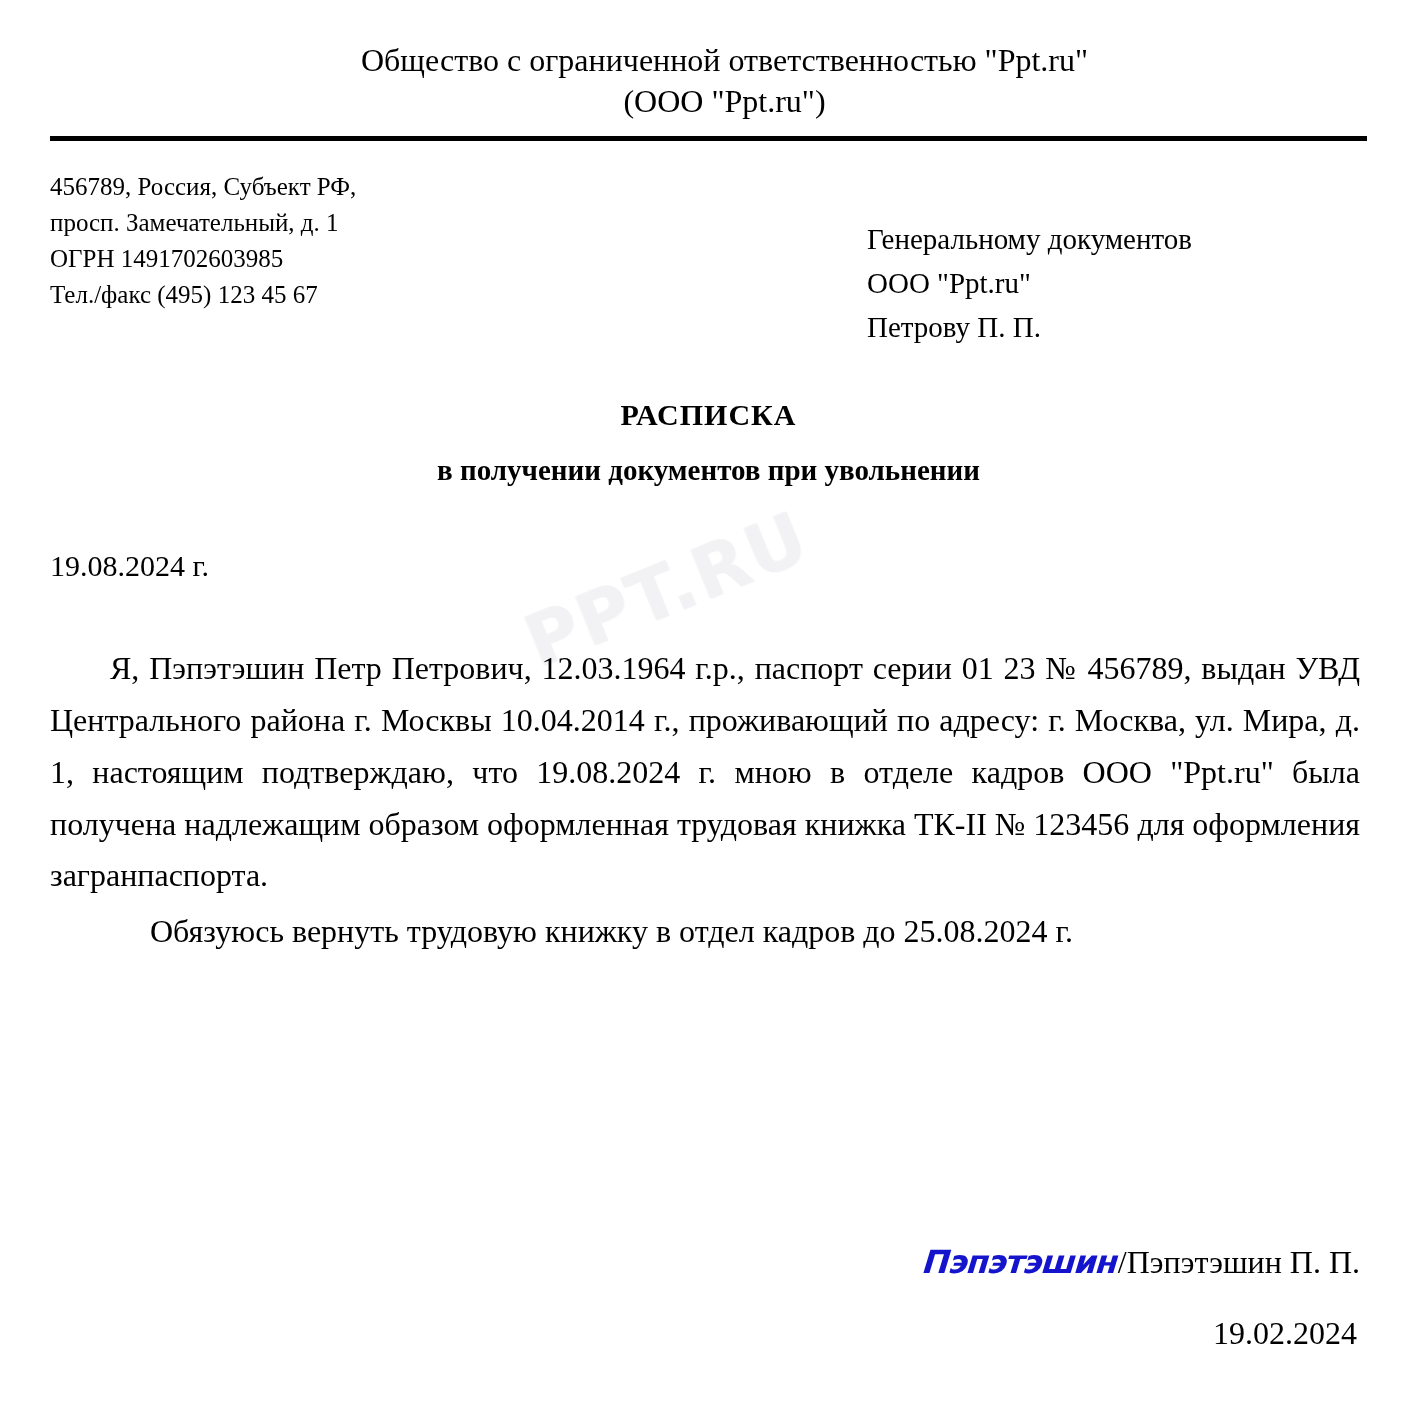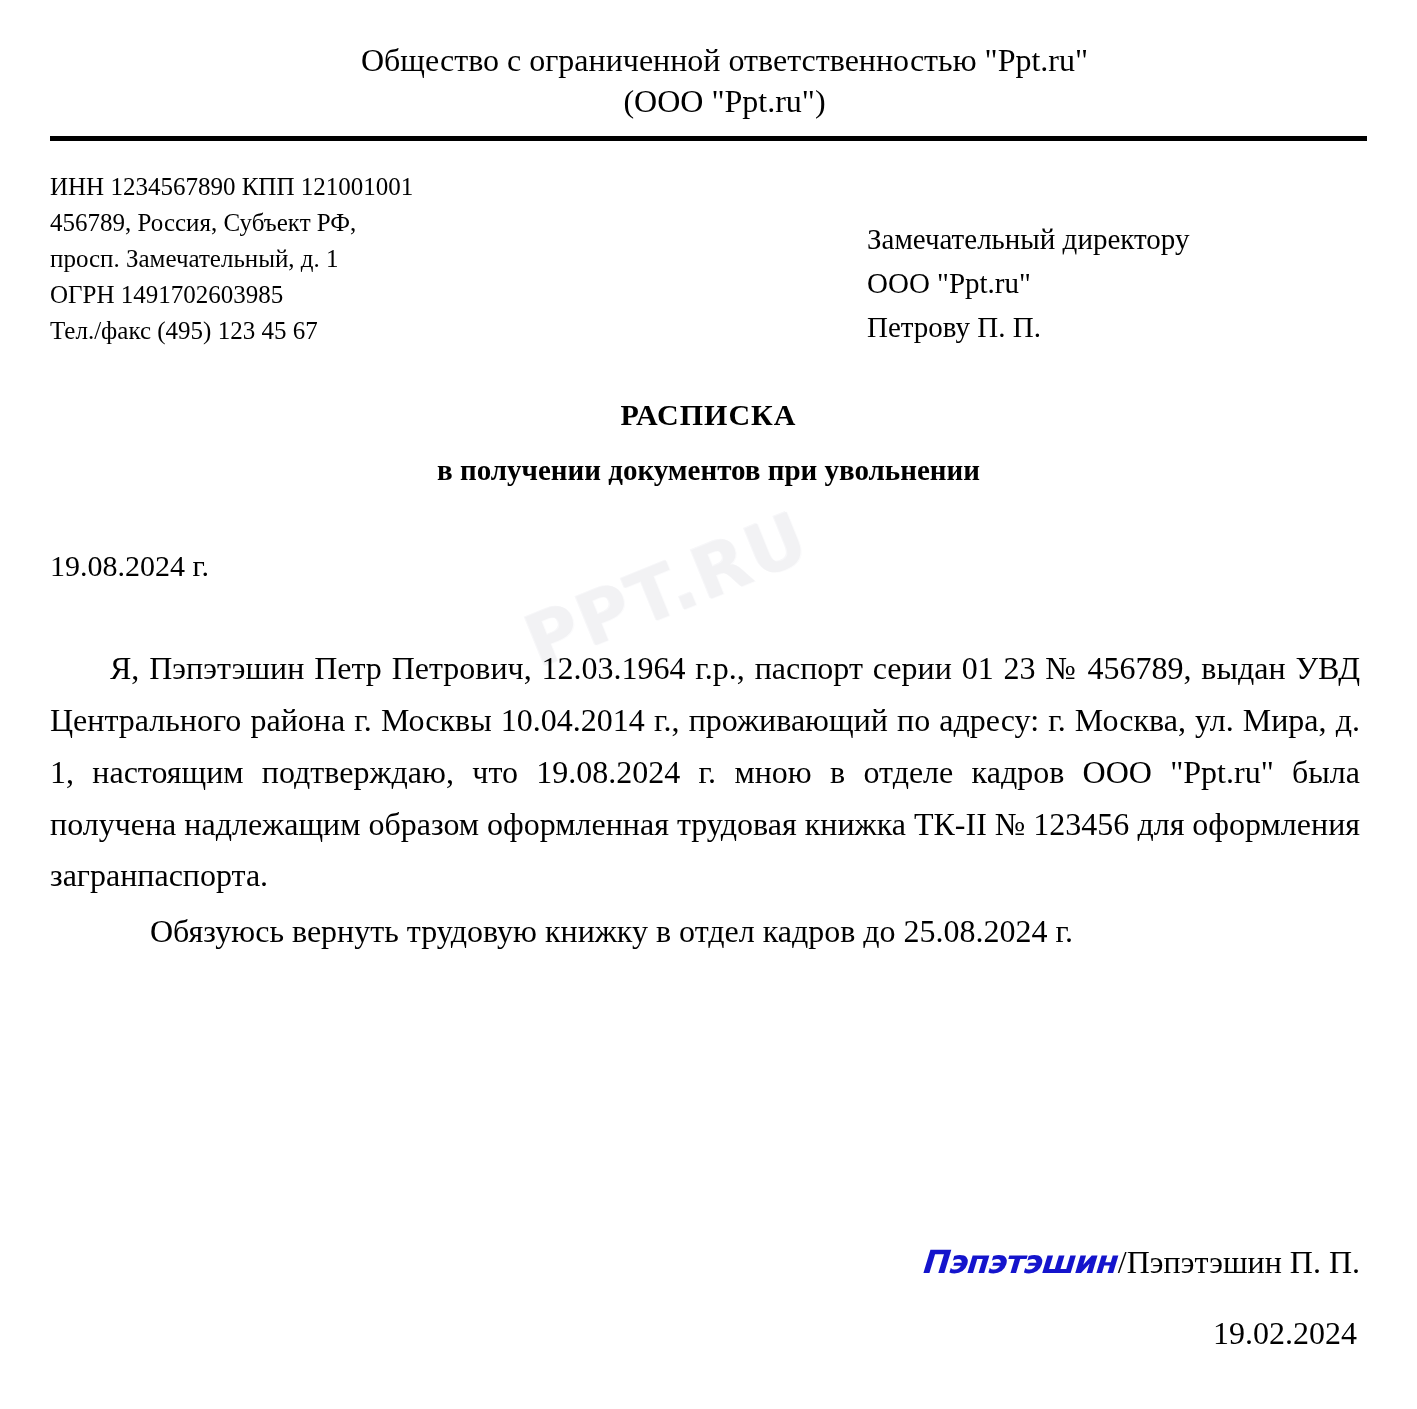--- a/index.html
+++ b/index.html
@@ -169,29 +169,28 @@
 
     <div class="doc-header">
       <div>Общество с ограниченной ответственностью "Ppt.ru"</div>
       <div>(ООО "Ppt.ru")</div>
     </div>
     <hr class="header-rule">
 
     <div class="requisites">
 
       <div class="org-block">
-        <div>ИНН 1234567890 КПП 121001001</div>
         <div>456789, Россия, Субъект РФ,</div>
         <div>просп. Замечательный, д. 1</div>
         <div>ОГРН 1491702603985</div>
         <div>Тел./факс (495) 123 45 67</div>
       </div>
 
       <div class="addressee-block">
-        <div>Замечательный директору</div>
+        <div>Генеральному документов</div>
         <div>ООО "Ppt.ru"</div>
         <div>Петрову П. П.</div>
       </div>
 
     </div>
 
     <div class="title-wrap">
       <div class="doc-title">РАСПИСКА</div>
       <div class="doc-subtitle">в получении документов при увольнении</div>
     </div>

